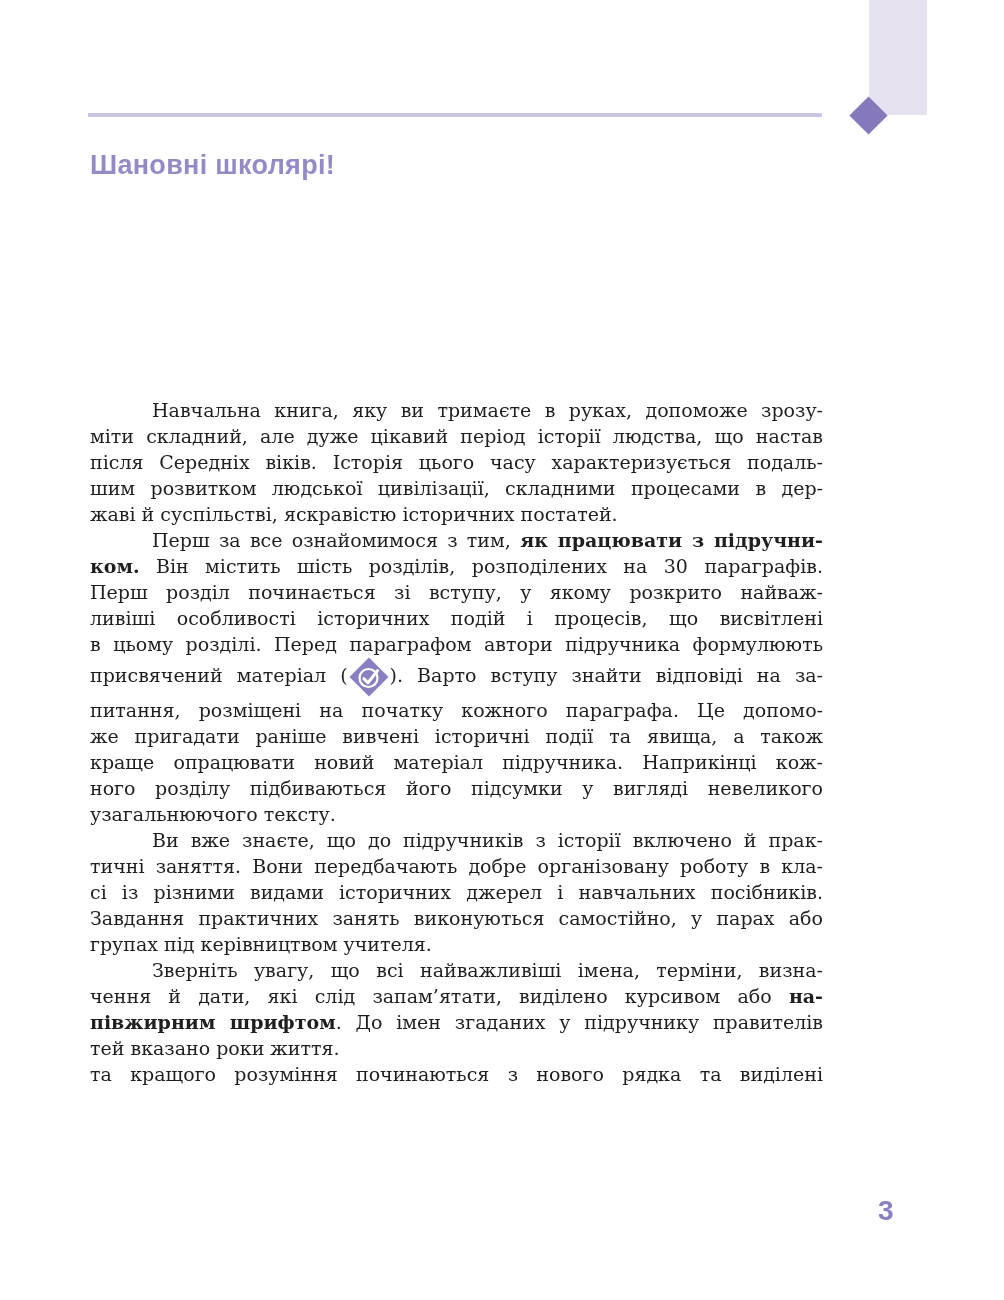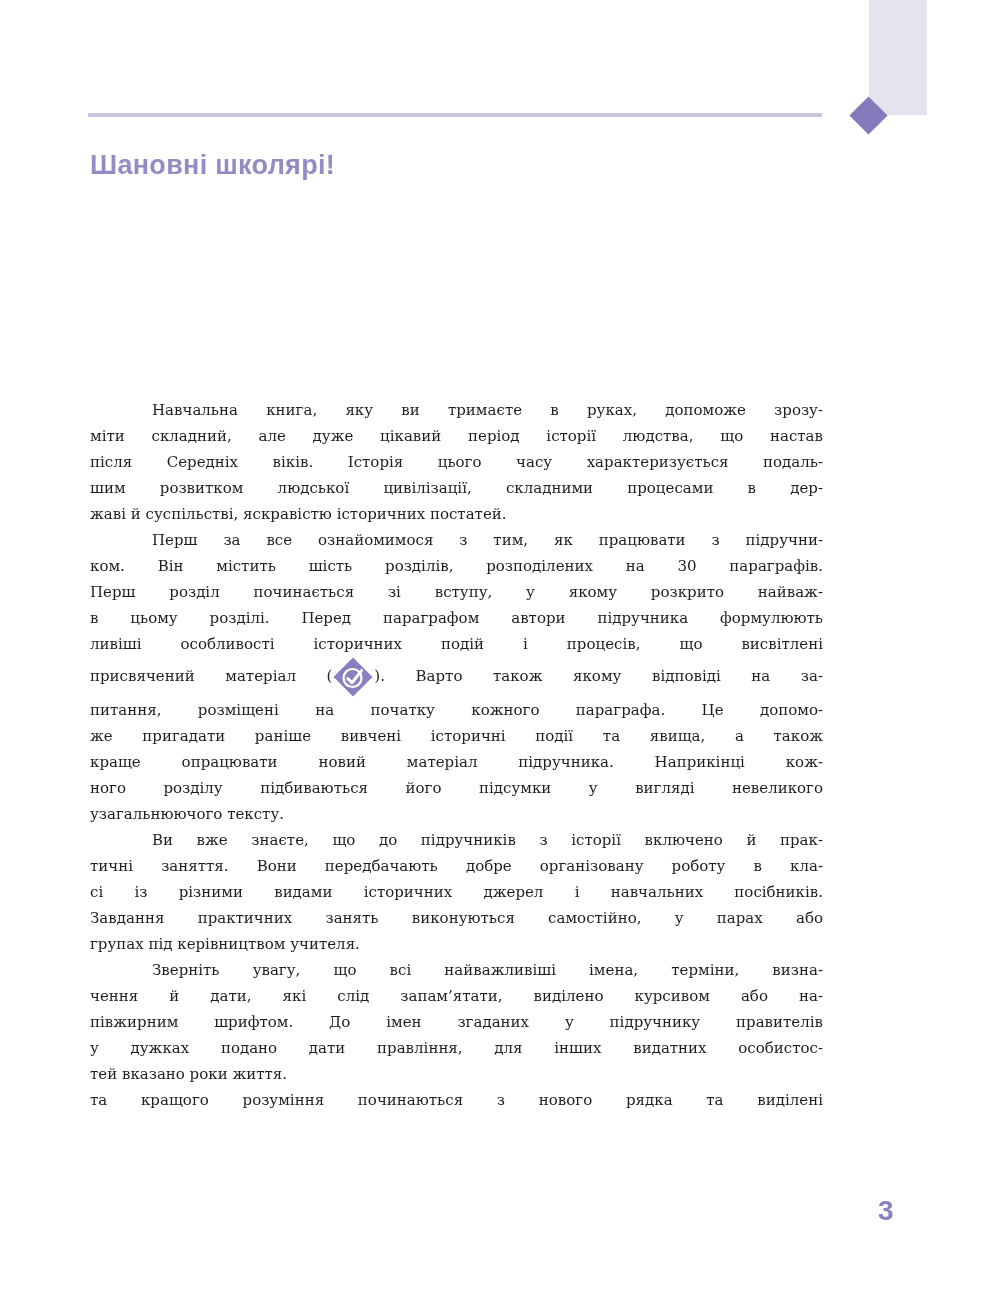--- a/index.html
+++ b/index.html
@@ -10,26 +10,26 @@
     font-family:"DejaVu Serif", serif;
   }
   .corner-band { position:absolute; left:869px; top:0; width:58px; height:115px; background:var(--band); }
   .top-rule { position:absolute; left:88px; top:113px; width:734px; height:4px; background:var(--rule); }
   .corner-diamond { position:absolute; left:855px; top:102px; width:27px; height:27px; background:var(--diamond); transform:rotate(45deg); }
   .heading {
     position:absolute; left:90px; top:150px;
     font-family:"Liberation Sans", sans-serif; font-weight:bold;
     font-size:27px; letter-spacing:0.3px; color:var(--heading);
   }
-  .body-text { position:absolute; left:90px; top:397px; width:733px; color:var(--text); font-size:15px; }
+  .body-text { position:absolute; left:90px; top:397px; width:733px; color:var(--text); font-size:19px; }
   .para { margin:0; }
   .line { line-height:26px; text-align:justify; text-align-last:justify; }
   .line.last { text-align-last:left; }
   .line.first { text-indent:62px; }
-  .seg-b { font-weight:normal; }
+  .seg-b { font-weight:bold; }
   .seg-i { }
   .inline-icon { display:inline-block; width:40px; height:40px; vertical-align:middle; margin:0 1px; }
   .inline-icon svg { display:block; width:40px; height:40px; }
   .page-number {
     position:absolute; left:878px; top:1195px;
     font-family:"Liberation Sans", sans-serif; font-weight:bold;
     font-size:28px; color:var(--page_number);
   }
 </style>
 </head>
@@ -45,45 +45,44 @@
         <div class="line first"><span class="seg-n">Навчальна книга, яку ви тримаєте в руках, допоможе зрозу-</span></div>
         <div class="line"><span class="seg-n">міти складний, але дуже цікавий період історії людства, що настав</span></div>
         <div class="line"><span class="seg-n">після Середніх віків. Історія цього часу характеризується подаль-</span></div>
         <div class="line"><span class="seg-n">шим розвитком людської цивілізації, складними процесами в дер-</span></div>
         <div class="line last"><span class="seg-n">жаві й суспільстві, яскравістю історичних постатей.</span></div>
       </div>
       <div class="para">
         <div class="line first"><span class="seg-n">Перш за все ознайомимося з тим, </span><span class="seg-b">як працювати з підручни-</span></div>
         <div class="line"><span class="seg-b">ком.</span><span class="seg-n"> Він містить шість розділів, розподілених на 30 параграфів.</span></div>
         <div class="line"><span class="seg-n">Перш розділ починається зі вступу, у якому розкрито найваж-</span></div>
+        <div class="line"><span class="seg-n">ливіші особливості історичних подій і процесів, що висвітлені</span></div>
         <div class="line"><span class="seg-n">в цьому розділі. Перед параграфом автори підручника формулюють</span></div>
-        <div class="line"><span class="seg-n">ливіші особливості історичних подій і процесів, що висвітлені</span></div>
         <div class="line"><span class="seg-n">присвячений матеріал (</span><span class="inline-icon"><svg viewBox="0 0 40 40" aria-hidden="true">
               <polygon points="20,0.5 39.5,20 20,39.5 0.5,20" fill="var(--icon_diamond)"></polygon>
               <circle cx="19.5" cy="21" r="9" fill="none" stroke="var(--icon_check)" stroke-width="2.2"></circle>
               <path d="M14.8 21.6 L19 25.8 L28.6 13.6" fill="none" stroke="var(--icon_check)" stroke-width="3" stroke-linecap="round" stroke-linejoin="round"></path>
-            </svg></span><span class="seg-n">). Варто також якому відповіді на за-</span></div>
+            </svg></span><span class="seg-n">). Варто вступу знайти відповіді на за-</span></div>
         <div class="line"><span class="seg-n">питання, розміщені на початку кожного параграфа. Це допомо-</span></div>
         <div class="line"><span class="seg-n">же пригадати раніше вивчені історичні події та явища, а також</span></div>
         <div class="line"><span class="seg-n">краще опрацювати новий матеріал підручника. Наприкінці кож-</span></div>
         <div class="line"><span class="seg-n">ного розділу підбиваються його підсумки у вигляді невеликого</span></div>
         <div class="line last"><span class="seg-n">узагальнюючого тексту.</span></div>
       </div>
       <div class="para">
         <div class="line first"><span class="seg-n">Ви вже знаєте, що до підручників з історії включено й </span><span class="seg-i">прак-</span></div>
         <div class="line"><span class="seg-i">тичні заняття</span><span class="seg-n">. Вони передбачають добре організовану роботу в кла-</span></div>
         <div class="line"><span class="seg-n">сі із різними видами історичних джерел і навчальних посібників.</span></div>
         <div class="line"><span class="seg-n">Завдання практичних занять виконуються самостійно, у парах або</span></div>
         <div class="line last"><span class="seg-n">групах під керівництвом учителя.</span></div>
       </div>
       <div class="para">
         <div class="line first"><span class="seg-n">Зверніть увагу, що всі найважливіші імена, терміни, визна-</span></div>
         <div class="line"><span class="seg-n">чення й дати, які слід запам’ятати, виділено </span><span class="seg-i">курсивом</span><span class="seg-n"> або </span><span class="seg-b">на-</span></div>
         <div class="line"><span class="seg-b">півжирним шрифтом</span><span class="seg-n">. До імен згаданих у підручнику правителів</span></div>
-        <div class="line"><span class="seg-n">у дужках подано дати правління, для інших видатних особистос-</span></div>
         <div class="line last"><span class="seg-n">тей вказано роки життя.</span></div>
       </div>
       <div class="para">
         <div class="line"><span class="seg-n">та кращого розуміння починаються з нового рядка та виділені</span></div>
       </div>
     </div>
   <div class="page-number">3</div>
 </div>
 
 </body></html>

